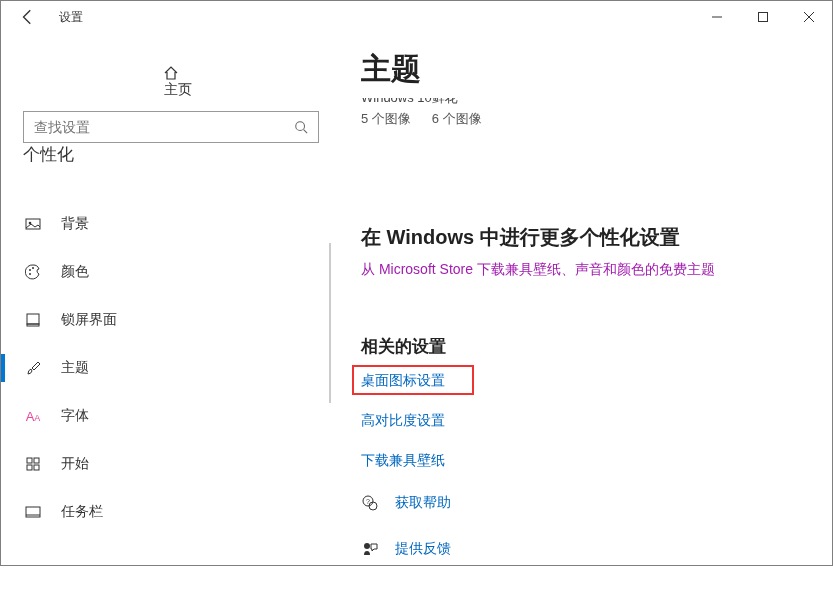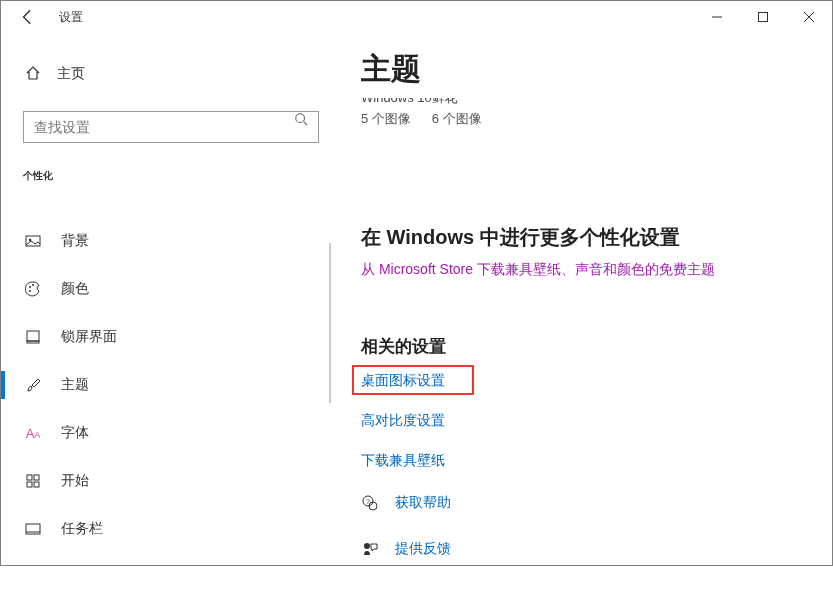--- a/index.html
+++ b/index.html
@@ -6,27 +6,27 @@
     body { width: 833px; height: 590px; background: #fff; overflow: hidden; position: relative; }
     .window { width: 833px; height: 566px; border: 1px solid #7f7f7f; background: #fff; display: flex; flex-direction: column; }
     .titlebar { height: 32px; display: flex; align-items: center; padding-left: 18px; }
     .back-btn { width: 18px; font-size: 16px; color: #333; cursor: pointer; }
     .title { margin-left: 22px; font-size: 12px; color: #333; }
     .win-controls { margin-left: auto; display: flex; }
     .win-btn { width: 46px; height: 32px; display: flex; align-items: center; justify-content: center; cursor: pointer; }
     .win-btn svg { width: 10px; height: 10px; stroke: #333; stroke-width: 1; fill: none; }
     .content { flex: 1; display: flex; overflow: hidden; }
     .sidebar { width: 330px; padding-left: 22px; padding-right: 12px; position: relative; }
-    .home-row { display: flex; height: 36px; margin-top: 32px; cursor: pointer; }
+    .home-row { display: flex; align-items: center; height: 36px; margin-top: 32px; cursor: pointer; flex-direction: column; }
     .home-row .icon { width: 20px; display: flex; justify-content: center; }
     .home-row .label { margin-left: 14px; font-size: 14px; color: #333; }
-    .search-box { margin-top: 10px; height: 32px; border: 1px solid #999; display: flex; padding: 0 10px; }
+    .search-box { margin-top: 10px; height: 32px; border: 1px solid #999; display: flex; align-items: center; padding: 0 10px; }
     .search-box input { border: none; outline: none; flex: 1; font-size: 14px; color: #666; background: transparent; }
     .search-box .search-icon { font-size: 14px; color: #666; }
-    .section-title { margin-top: 26px; font-size: 10px; font-weight: bold; color: #333; }
+    .section-title { font-size: 17px; font-weight: normal; color: #333; }
     .nav-list { margin-top: 34px; }
     .nav-item { display: flex; align-items: center; height: 48px; cursor: pointer; position: relative; }
     .nav-item .icon { width: 20px; display: flex; justify-content: center; align-items: center; }
     .nav-item .label { margin-left: 18px; font-size: 14px; color: #333; }
     .nav-item.active::before { content: ""; position: absolute; left: -22px; top: 10px; bottom: 10px; width: 4px; background: #0078d4; }
     .scroll-indicator { position: absolute; right: 0; top: 210px; width: 2px; height: 160px; background: #ccc; }
     .main { flex: 1; padding: 16px 30px 0 30px; overflow: hidden; position: relative; }
     .page-title { font-size: 30px; font-weight: 600; color: #222; margin-bottom: 4px; }
     .theme-row { display: flex; margin-top: 8px; align-items: flex-end; }
     .theme-col { font-size: 13px; color: #555; }

